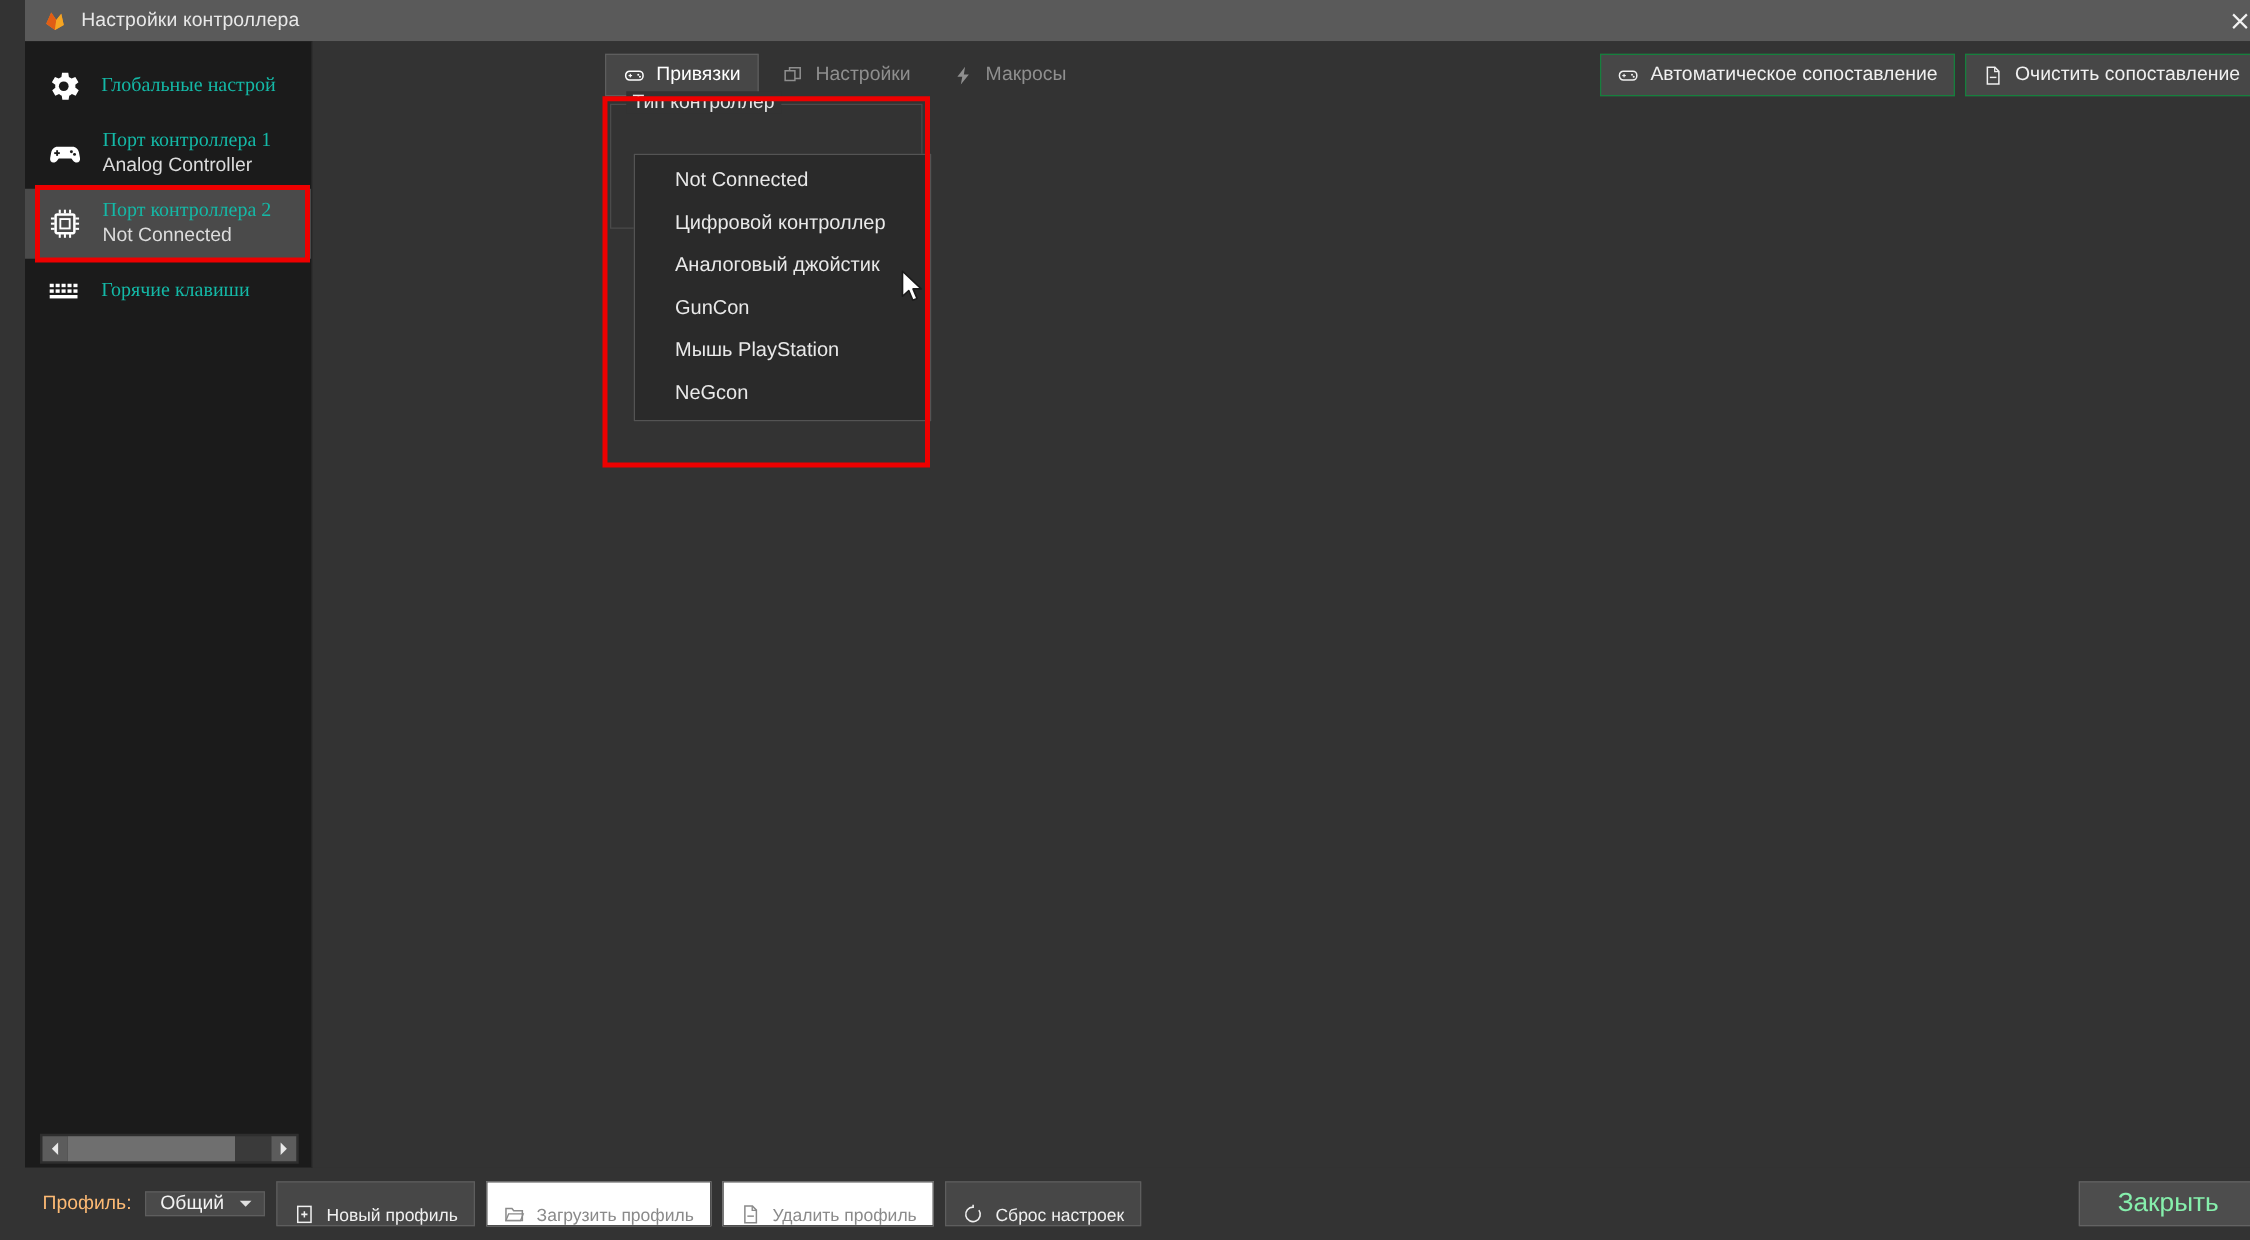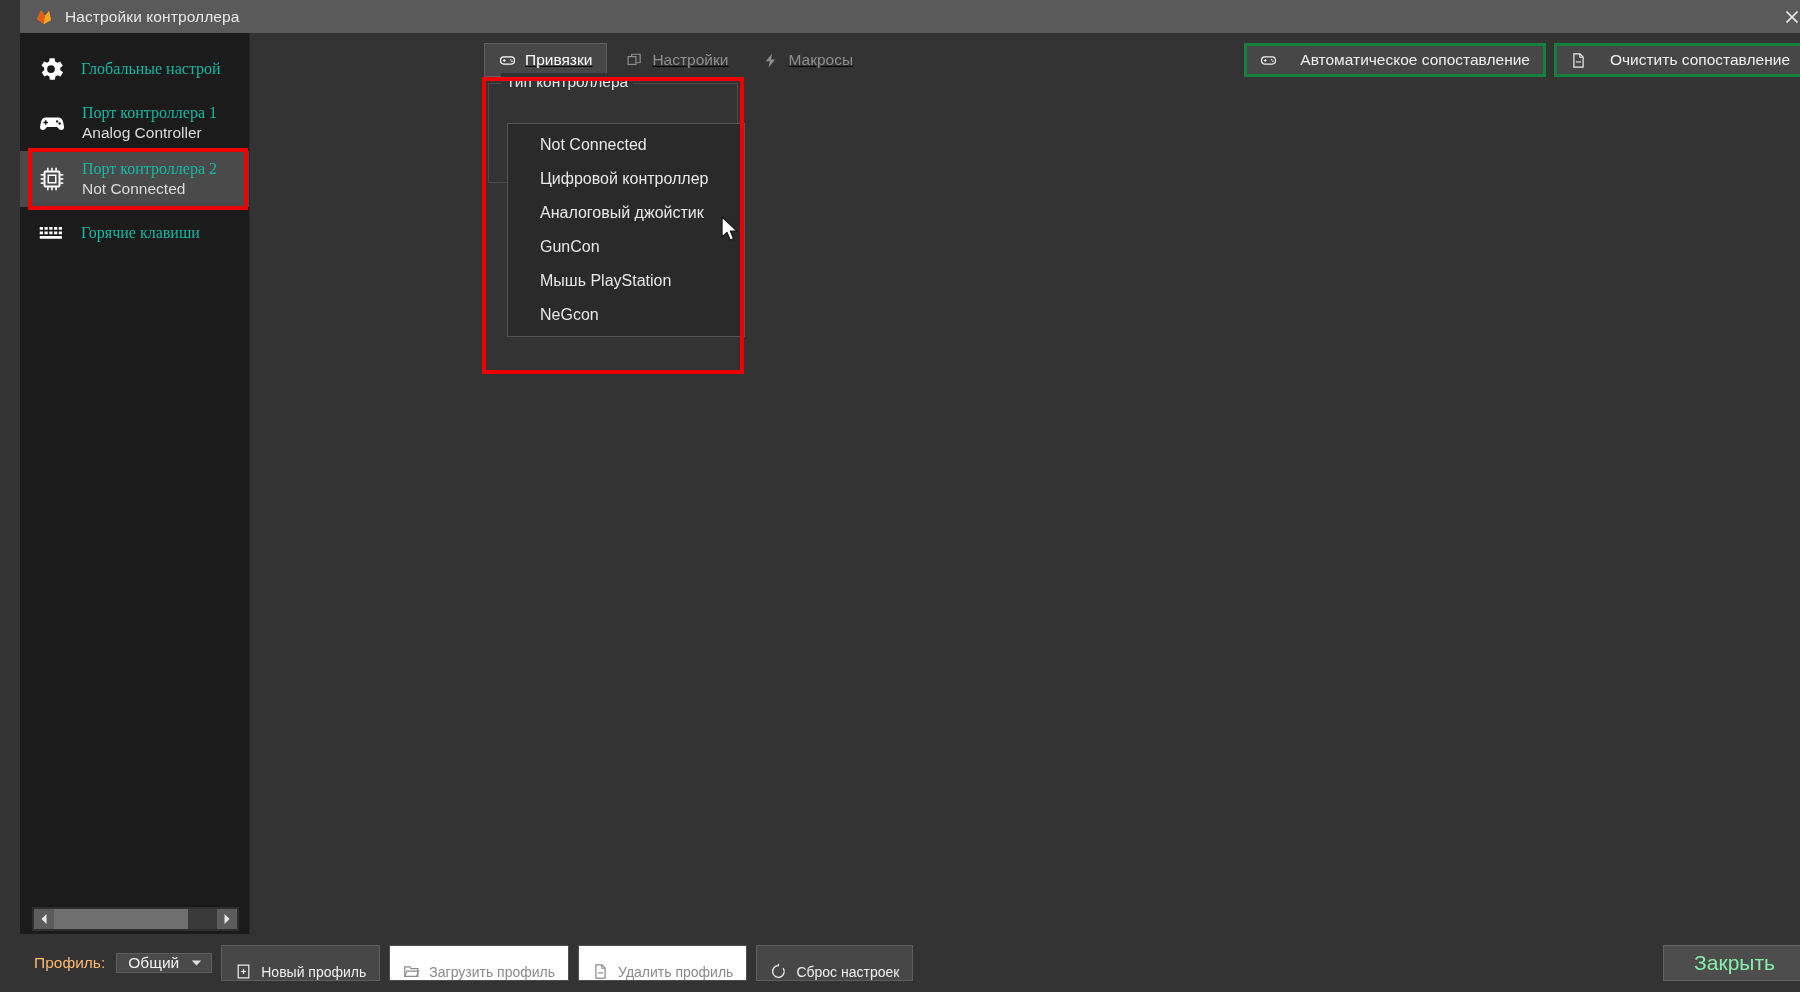--- a/index.html
+++ b/index.html
@@ -140,44 +140,44 @@
   }
 
   
   .toolbar {
     height: 54px;
     display: flex;
     align-items: center;
     padding: 0 14px 0 14px;
     position: relative;
   }
-  .tabs { display: flex; align-items: center; gap: 4px; margin-left: 220px; text-decoration: underline; }
+  .tabs { display: flex; align-items: center; gap: 4px; margin-left: 220px; }
   .tab-btn {
     display: flex; align-items: center; gap: 9px;
     height: 34px;
     padding: 0 14px;
     color: #8f8f8f;
     font-size: 15.5px;
     background: transparent;
     border: 1px solid transparent;
     white-space: nowrap;
   }
   .tab-btn.active {
     background: #474747;
     border: 1px solid #5e5e5e;
     color: #ffffff;
   }
   .toolbar-spacer { flex: 1 1 auto; }
   .tool-actions { display: flex; align-items: center; gap: 8px; }
   .action-btn {
-    display: flex; align-items: center; gap: 23px;
+    display: flex; align-items: center; gap: 9px;
     height: 34px;
     padding: 0 13px;
     background: #474747;
-    border: 3px solid #15803d;
+    border: 1px solid #15803d;
     color: #f0f0f0;
     font-size: 15.5px;
     white-space: nowrap;
   }
   .ico { display: inline-flex; align-items: center; justify-content: center; flex: 0 0 auto; }
 
   
   .redbox {
     position: absolute;
     border: 4px solid #ee0000;
@@ -478,21 +478,21 @@
                 <path d="M13.8 2.8 V7.4 H18.4" fill="none" stroke="#f0f0f0" stroke-width="1.5"></path>
                 <rect x="8.3" y="13.2" width="7.4" height="1.6" fill="#f0f0f0"></rect>
               </svg>
             </span>
             <span>Очистить сопоставление</span>
           </div>
         </div>
       </div>
 
       <div class="typegroup">
-        <span class="typegroup-title">Тип контроллера</span>
+        <span class="typegroup-title">Тип контроллер</span>
       </div>
 
       <div class="dropdown">
         <div class="dd-item">
           <span>Not Connected</span>
         </div>
         <div class="dd-item">
           <span>Цифровой контроллер</span>
         </div>
         <div class="dd-item">

